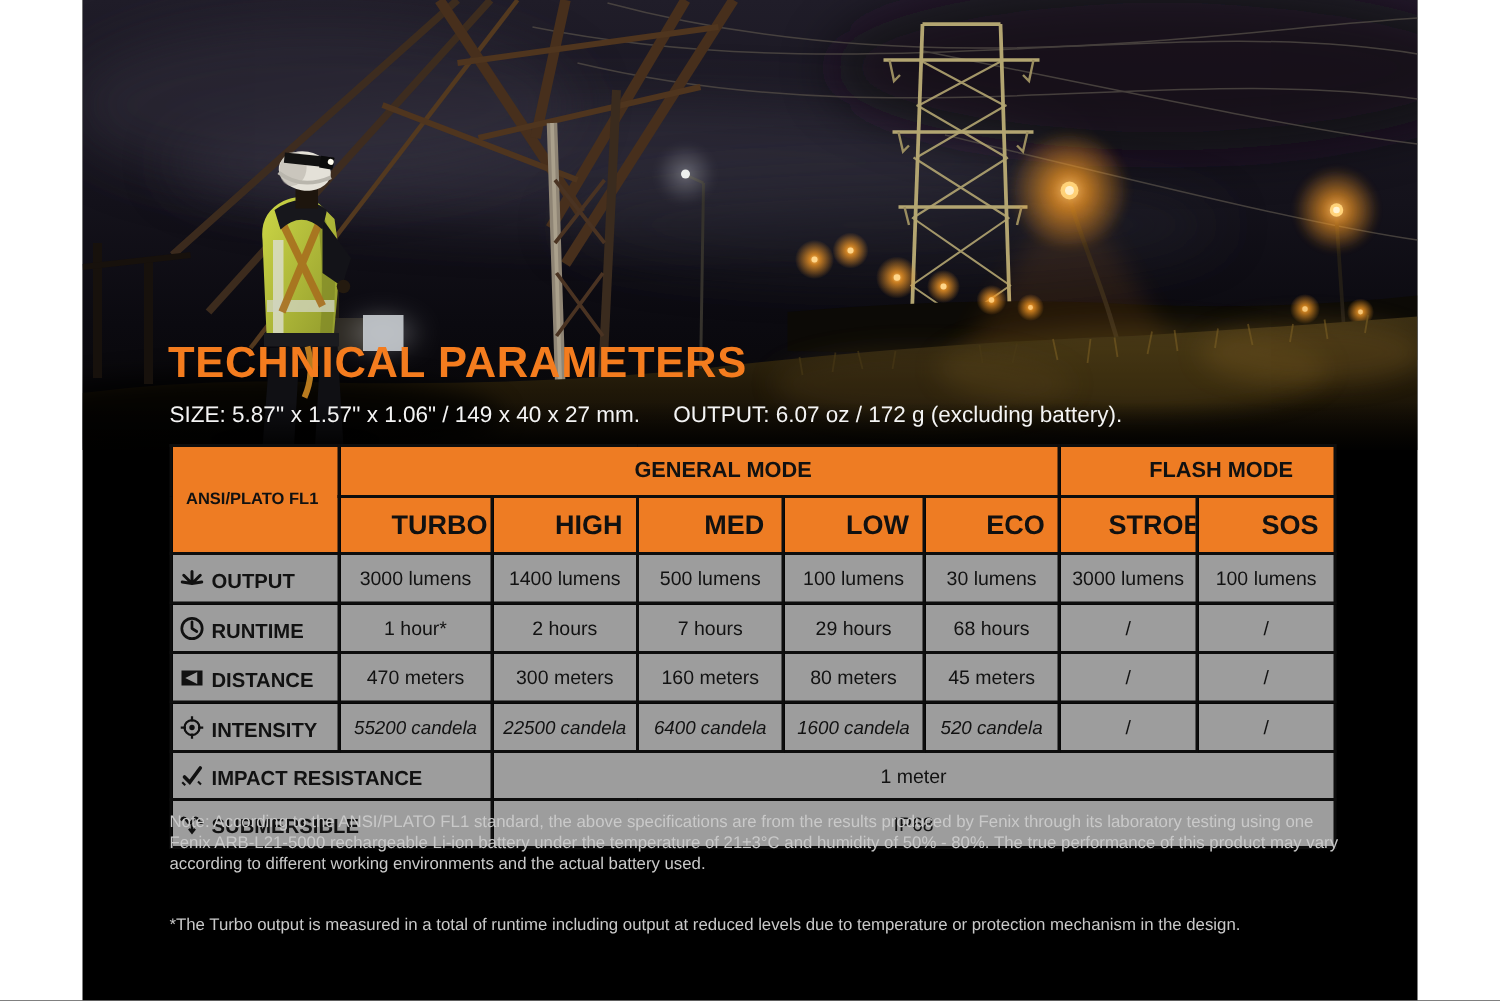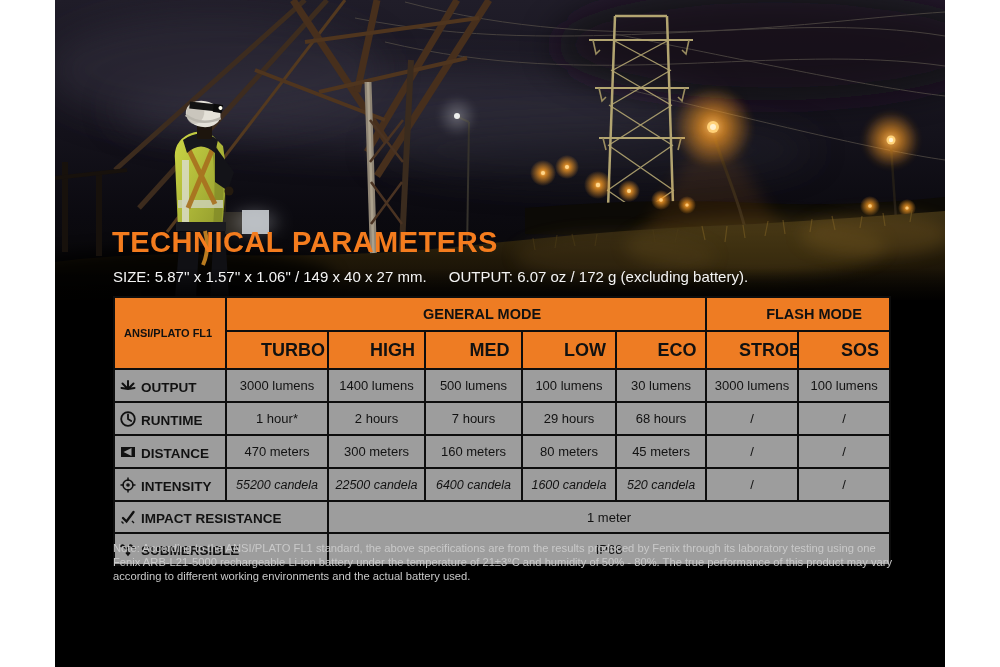--- a/index.html
+++ b/index.html
@@ -389,13 +389,14 @@
               </svg>
           <span>SUBMERSIBLE</span>
             </div>
           </td>
         <td colspan="6">IP68</td>
       </tr>
     </tbody>
   </table>
 
   <div class="note">Note: According to the ANSI/PLATO FL1 standard, the above specifications are from the results produced by Fenix through its laboratory testing using one Fenix ARB-L21-5000 rechargeable Li-ion battery under the temperature of 21±3°C and humidity of 50% - 80%. The true performance of this product may vary according to different working environments and the actual battery used.</div>
+  <div class="footnote">*The Turbo output is measured in a total of runtime including output at reduced levels due to temperature or protection mechanism in the design.</div>
 </div>
 
 </body></html>

